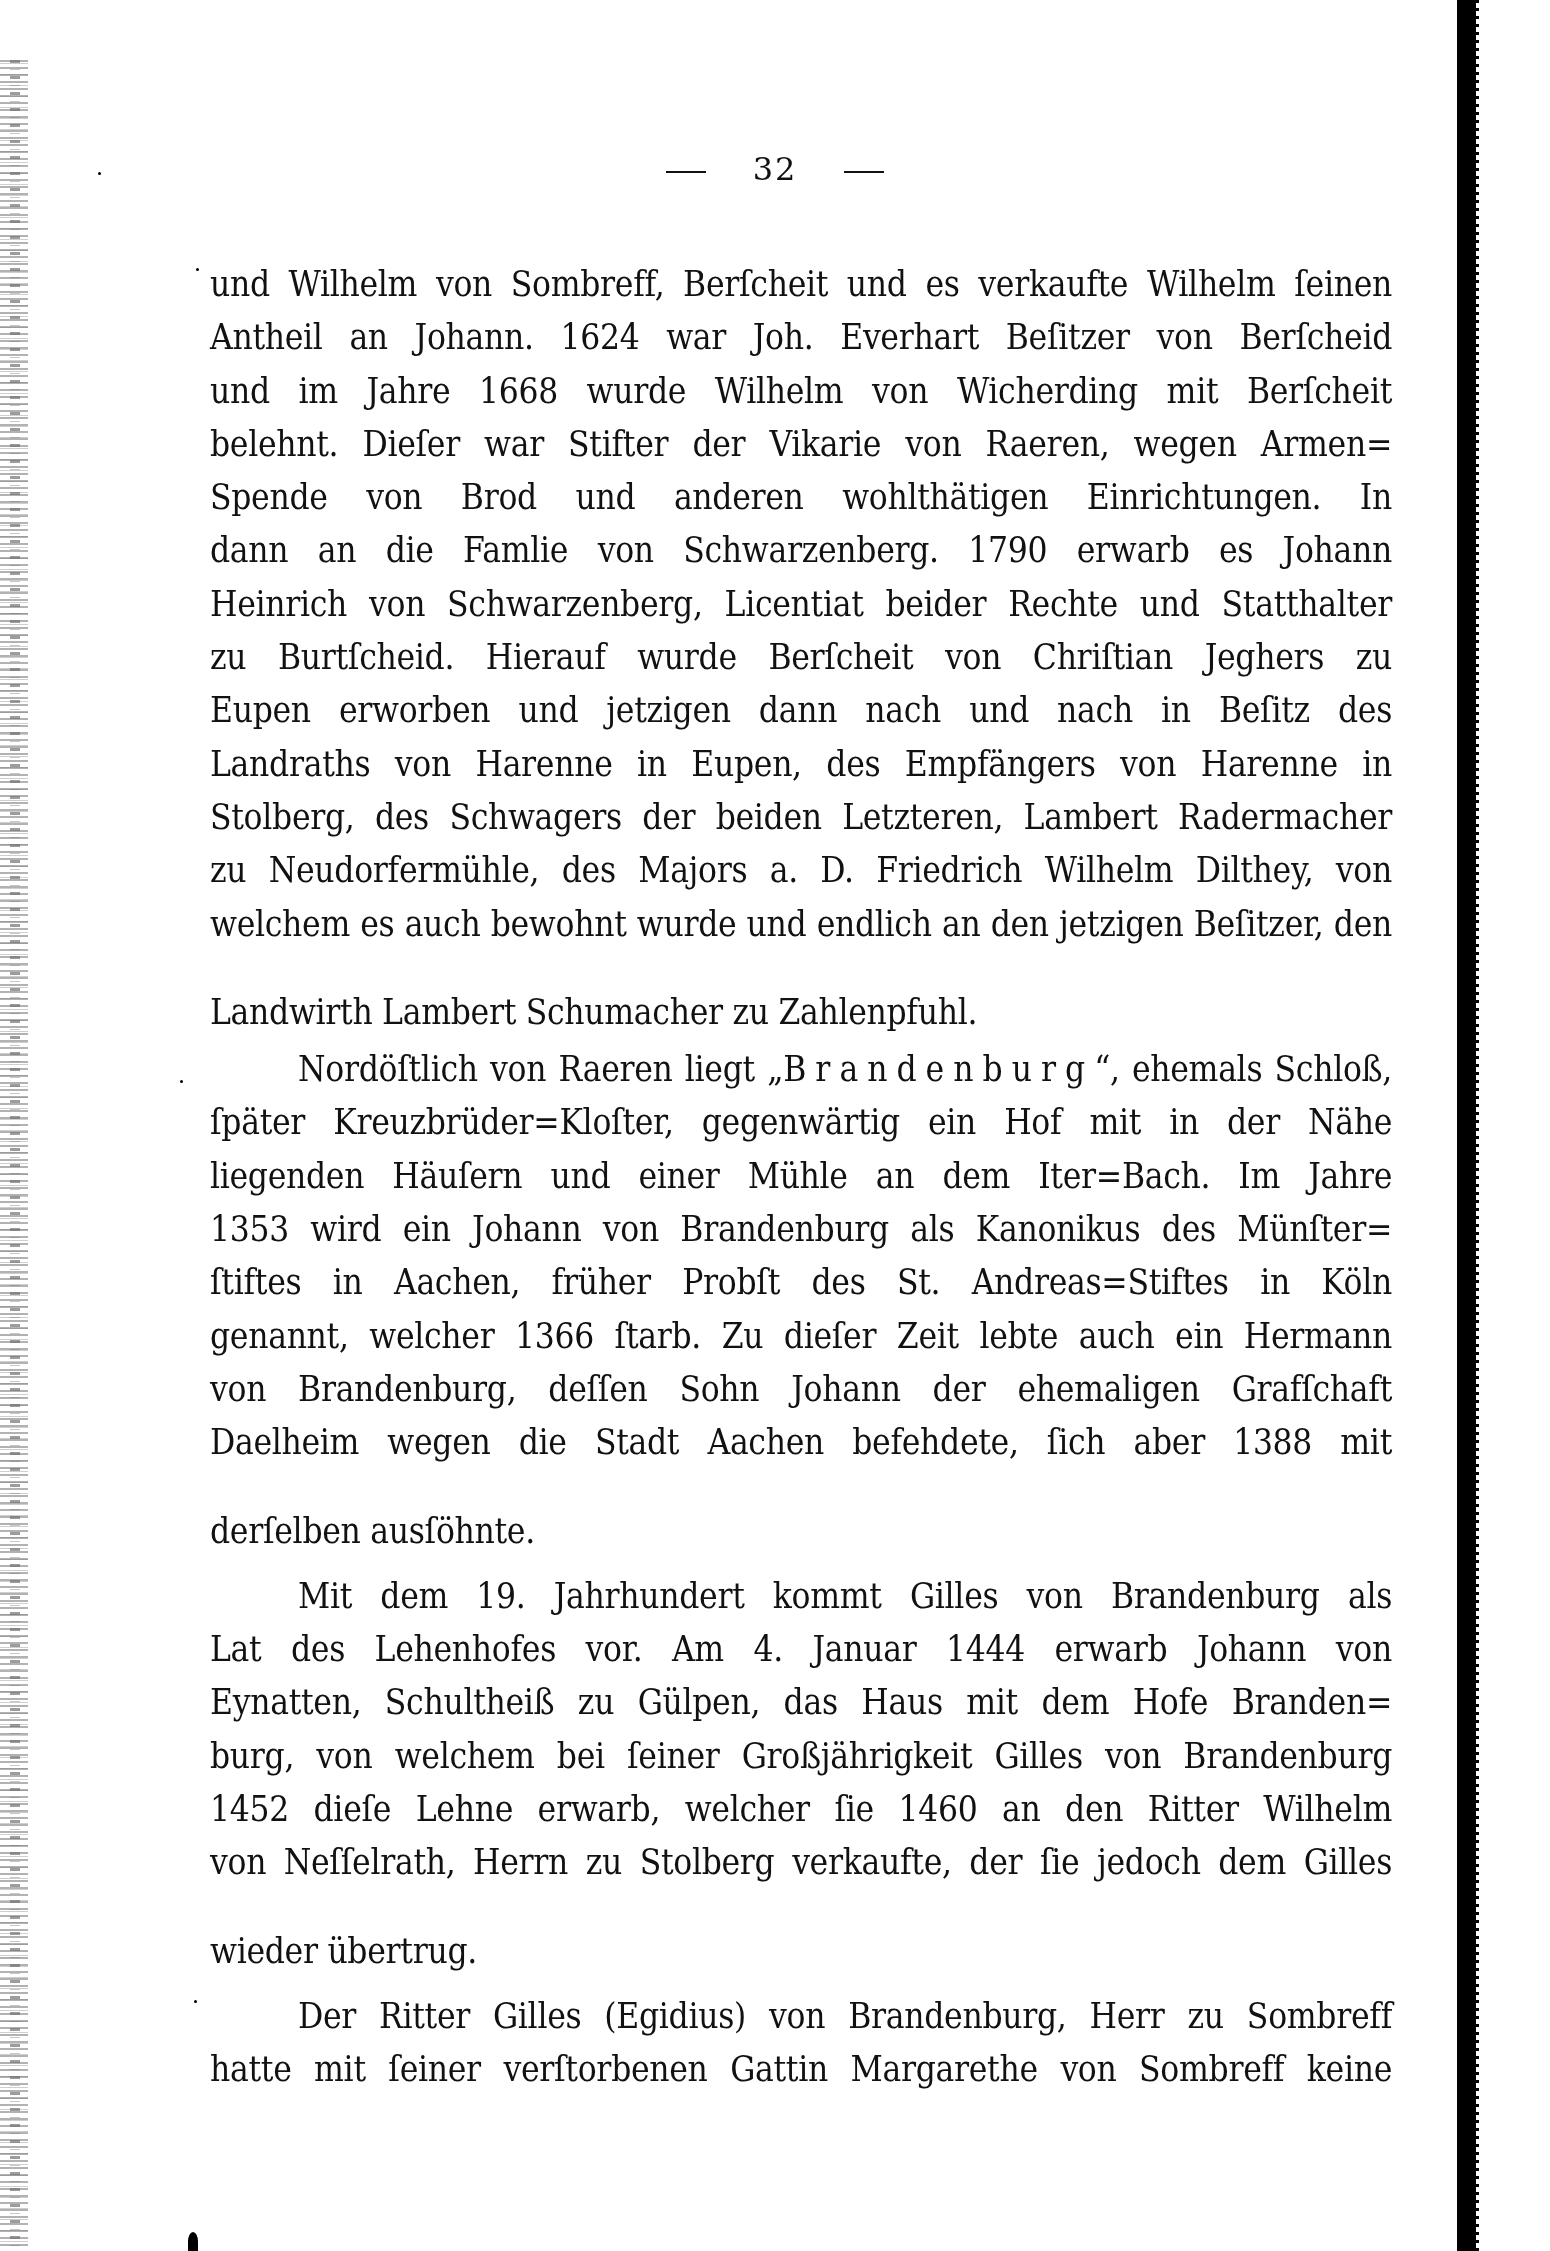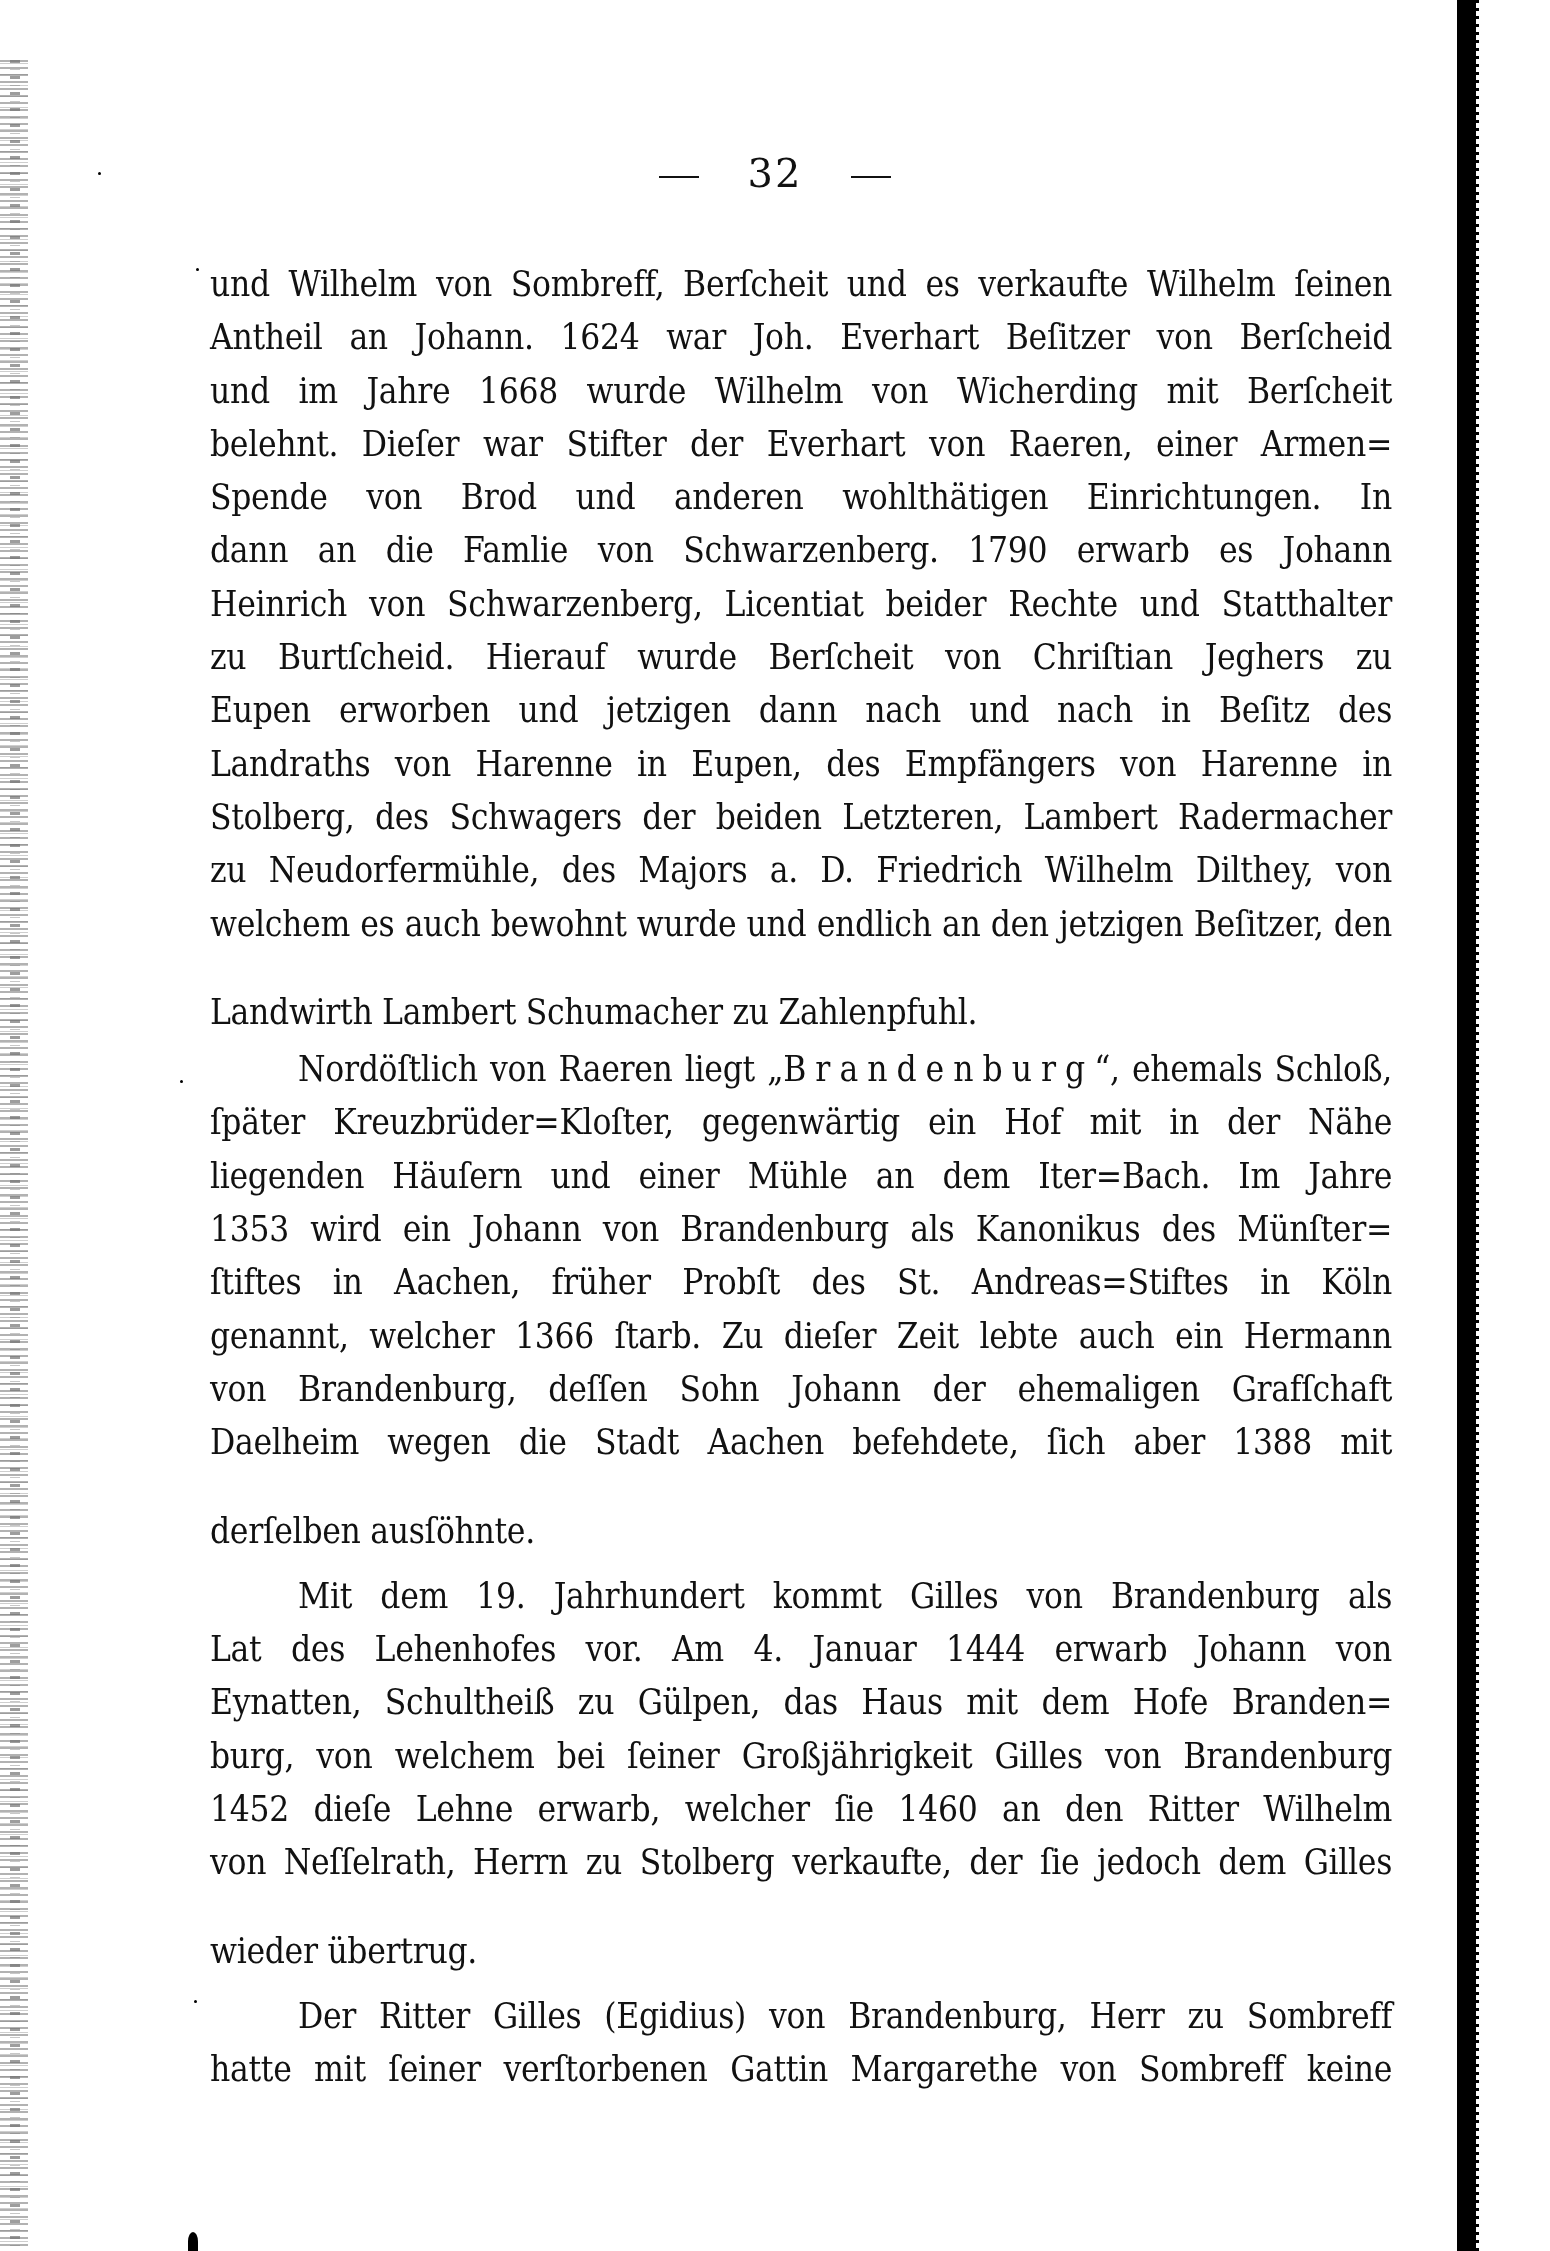--- a/index.html
+++ b/index.html
@@ -23,21 +23,21 @@
   .scan-right-bar {
     position: absolute; left: 1457px; top: 0; width: 19px; height: 2251px;
     background: #000;
   }
   .scan-right-bar::before {
     content: ""; position: absolute; left: 17px; top: 0; width: 5px; height: 100%;
     background: repeating-linear-gradient(180deg, #000 0 3px, transparent 3px 8px);
   }
   .page-number {
     position: absolute; top: 150px; left: 0; width: 1550px; text-align: center;
-    font-size: 40px; letter-spacing: 2px;
+    font-size: 32px; letter-spacing: 2px;
   }
   .page-number .dash { display: inline-block; width: 40px; height: 2px; background: #111; vertical-align: middle; margin: 0 34px; }
   .text-block {
     position: absolute; left: 210px; top: 258px; width: 1182px;
   }
   .line {
     display: block; height: 53.3px; line-height: 53.3px;
     font-size: 35px; white-space: nowrap;
     text-align: justify; text-align-last: justify;
     font-stretch: condensed;
@@ -64,21 +64,21 @@
   <span class="dash"></span>
   <span>32</span>
   <span class="dash"></span>
 </div>
 
 <div class="text-block">
   <div class="paragraph">
     <span class="line">und Wilhelm von Sombreff, Berſcheit und es verkaufte Wilhelm ſeinen</span>
     <span class="line">Antheil an Johann. 1624 war Joh. Everhart Beſitzer von Berſcheid</span>
     <span class="line">und im Jahre 1668 wurde Wilhelm von Wicherding mit Berſcheit</span>
-    <span class="line">belehnt. Dieſer war Stifter der Everhart von Raeren, einer Armen=</span>
+    <span class="line">belehnt. Dieſer war Stifter der Vikarie von Raeren, wegen Armen=</span>
     <span class="line">Spende von Brod und anderen wohlthätigen Einrichtungen. In</span>
     <span class="line">dann an die Famlie von Schwarzenberg. 1790 erwarb es Johann</span>
     <span class="line">Heinrich von Schwarzenberg, Licentiat beider Rechte und Statthalter</span>
     <span class="line">zu Burtſcheid. Hierauf wurde Berſcheit von Chriſtian Jeghers zu</span>
     <span class="line">Eupen erworben und jetzigen dann nach und nach in Beſitz des</span>
     <span class="line">Landraths von Harenne in Eupen, des Empfängers von Harenne in</span>
     <span class="line">Stolberg, des Schwagers der beiden Letzteren, Lambert Radermacher</span>
     <span class="line">zu Neudorfermühle, des Majors a. D. Friedrich Wilhelm Dilthey, von</span>
     <span class="line">welchem es auch bewohnt wurde und endlich an den jetzigen Beſitzer, den</span>
     <span class="line last">Landwirth Lambert Schumacher zu Zahlenpfuhl.</span>

